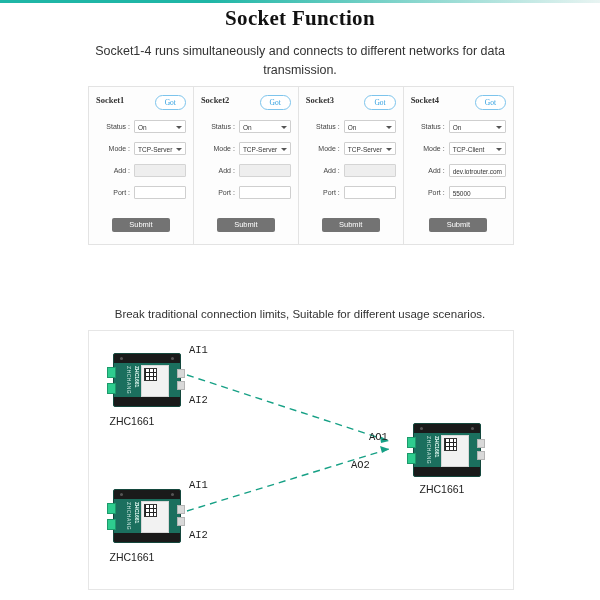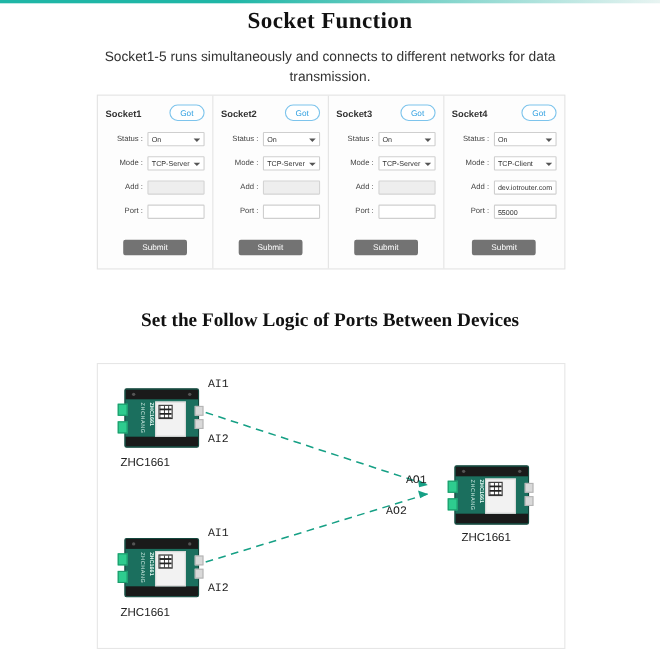--- a/index.html
+++ b/index.html
@@ -34,21 +34,21 @@
   .panel{
     position:absolute;top:86px;left:88px;width:424px;height:157px;
     background:#fdfdfd;border:1px solid #e3e3e3;
   }
   .sockets{display:flex;width:100%;height:100%;}
   .sock{
     flex:1 1 0;height:100%;box-sizing:border-box;
     border-right:1px solid #e3e3e3;padding:8px 7px 0 7px;position:relative;
   }
   .sock:last-child{border-right:none;}
-  .sock-head{display:flex;align-items:center;justify-content:space-between;margin-bottom:8px;}
+  .sock-head{display:flex;align-items:flex-start;justify-content:space-between;margin-bottom:8px;font-family:Liberation Serif, serif;}
   .sock-name{font-size:8.5px;color:#333;font-weight:bold;}
   .got-btn{
     font-size:7.5px;color:#2f9fe0;border:1px solid #7dc4ec;background:#ffffff;
     border-radius:9px;padding:1px 9px;line-height:11px;
   }
   .row{display:flex;align-items:center;height:17px;margin-bottom:5px;}
   .row .lbl{
     width:34px;text-align:right;font-size:7px;color:#444;padding-right:4px;
     white-space:nowrap;
   }
@@ -137,21 +137,21 @@
 </style>
 </head>
 <body>
 
 <div class="page">
 
   <div class="top-accent"></div>
 
   <div class="sec1">
     <div class="sec1-title">Socket Function</div>
-    <div class="sec1-sub">Socket1-5 runs simultaneously and connects to different networks for data transmission.</div>
+    <div class="sec1-sub">Socket1-4 runs simultaneously and connects to different networks for data transmission.</div>
 
     <div class="panel">
       <div class="sockets">
 
         <div class="sock">
           <div class="sock-head">
             <span class="sock-name">Socket1</span>
             <span class="got-btn">Got</span>
           </div>
           <div class="row">
@@ -243,21 +243,21 @@
             <span class="ctl">55000</span>
           </div>
           <div class="submit">Submit</div>
         </div>
 
       </div>
     </div>
   </div>
 
   <div class="sec2">
-    <div class="sec2-title">Set the Follow Logic of Ports Between Devices</div>
+    <div class="sec2-sub">Break traditional connection limits, Suitable for different usage scenarios.</div>
 
     <div class="diagram">
 
       <svg viewBox="0 0 424 258">
         <line x1="98" y1="44" x2="300" y2="110" stroke="#16a085" stroke-width="1.4" stroke-dasharray="7,5"></line>
         <polygon points="300,110 291,105 292,112" fill="#16a085"></polygon>
         <line x1="98" y1="180" x2="300" y2="118" stroke="#16a085" stroke-width="1.4" stroke-dasharray="7,5"></line>
         <polygon points="300,118 291,115 293,122" fill="#16a085"></polygon>
       </svg>
 

